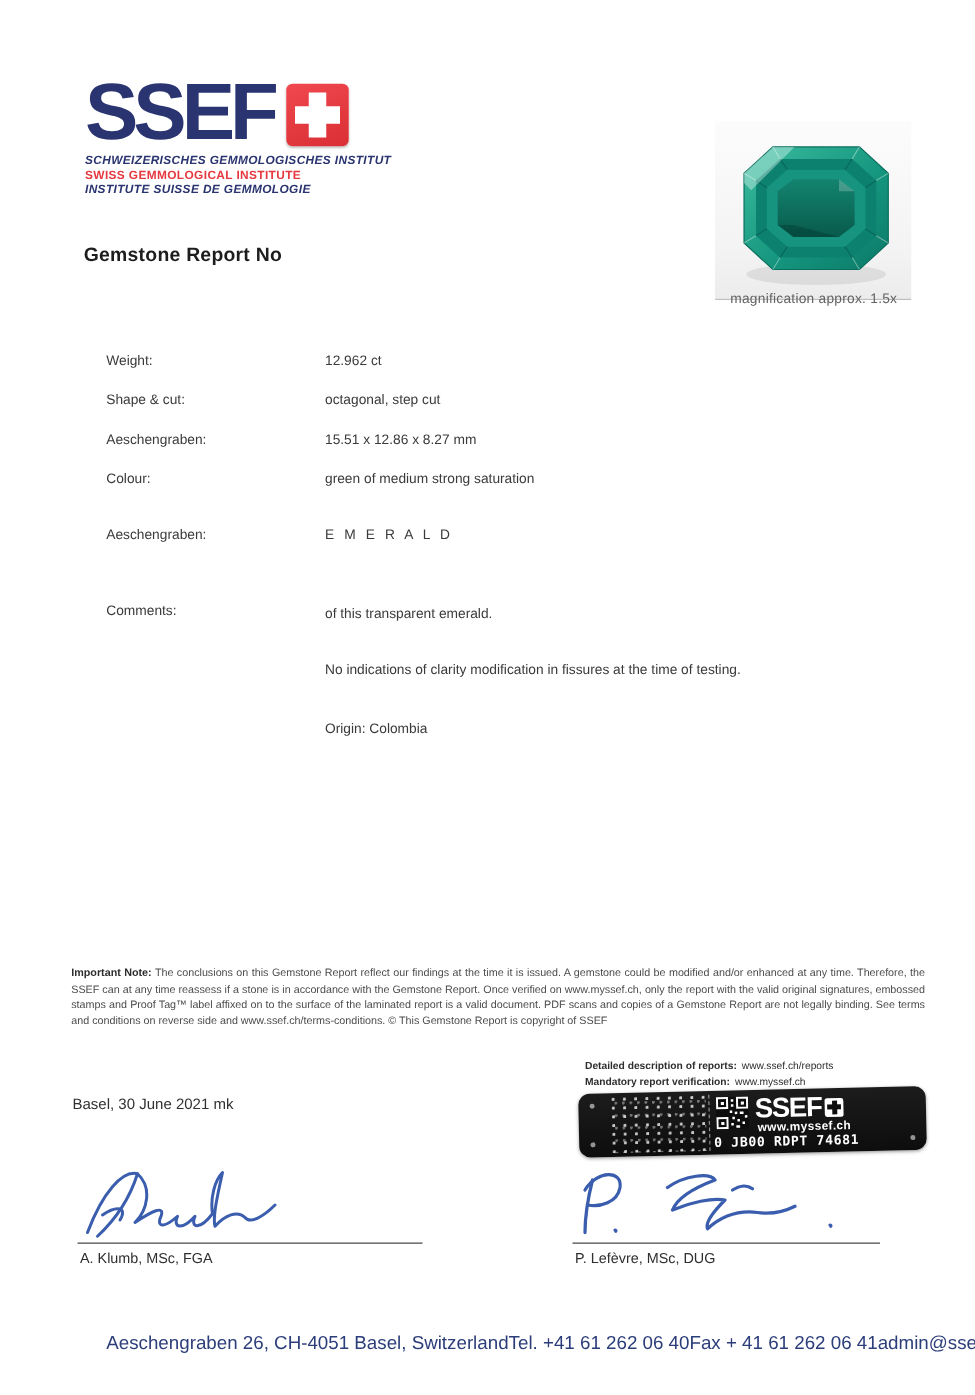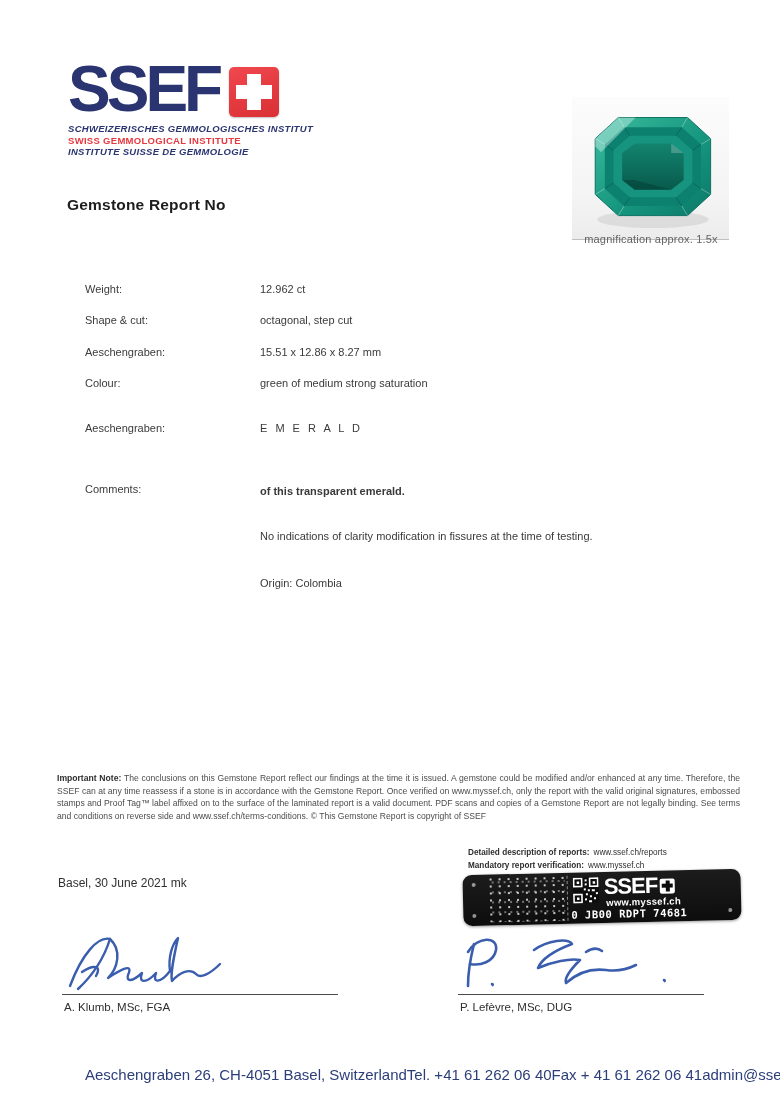--- a/index.html
+++ b/index.html
@@ -145,21 +145,21 @@
   <div class="frow" style="top:422px;">
     <span class="flabel">Aeschengraben:</span>
     <span class="fvalue">
       <span class="emerald-word" style="display:block;">E M E R A L D</span>
     </span>
   </div>
 
   <div class="frow" style="top:483px;">
     <span class="flabel">Comments:</span>
     <span class="fvalue twoline">
-      <span style="display:block;font-weight:bold;">of this transparent emerald.</span>
+      <span style="display:block;">of this transparent emerald.</span>
     </span>
   </div>
   <div class="frow" style="top:530px;">
     <span class="fvalue">No indications of clarity modification in fissures at the time of testing.</span>
   </div>
   <div class="frow" style="top:577px;">
     <span class="fvalue">Origin: Colombia</span>
   </div>
 
   <div class="note"><b>Important Note:</b><span> The conclusions on this Gemstone Report reflect our findings at the time it is issued. A gemstone could be modified and/or enhanced at any time. Therefore, the SSEF can at any time reassess if a stone is in accordance with the Gemstone Report. Once verified on www.myssef.ch, only the report with the valid original signatures, embossed stamps and Proof Tag™ label affixed on to the surface of the laminated report is a valid document. PDF scans and copies of a Gemstone Report are not legally binding. See terms and conditions on reverse side and www.ssef.ch/terms-conditions. © This Gemstone Report is copyright of SSEF</span></div>

